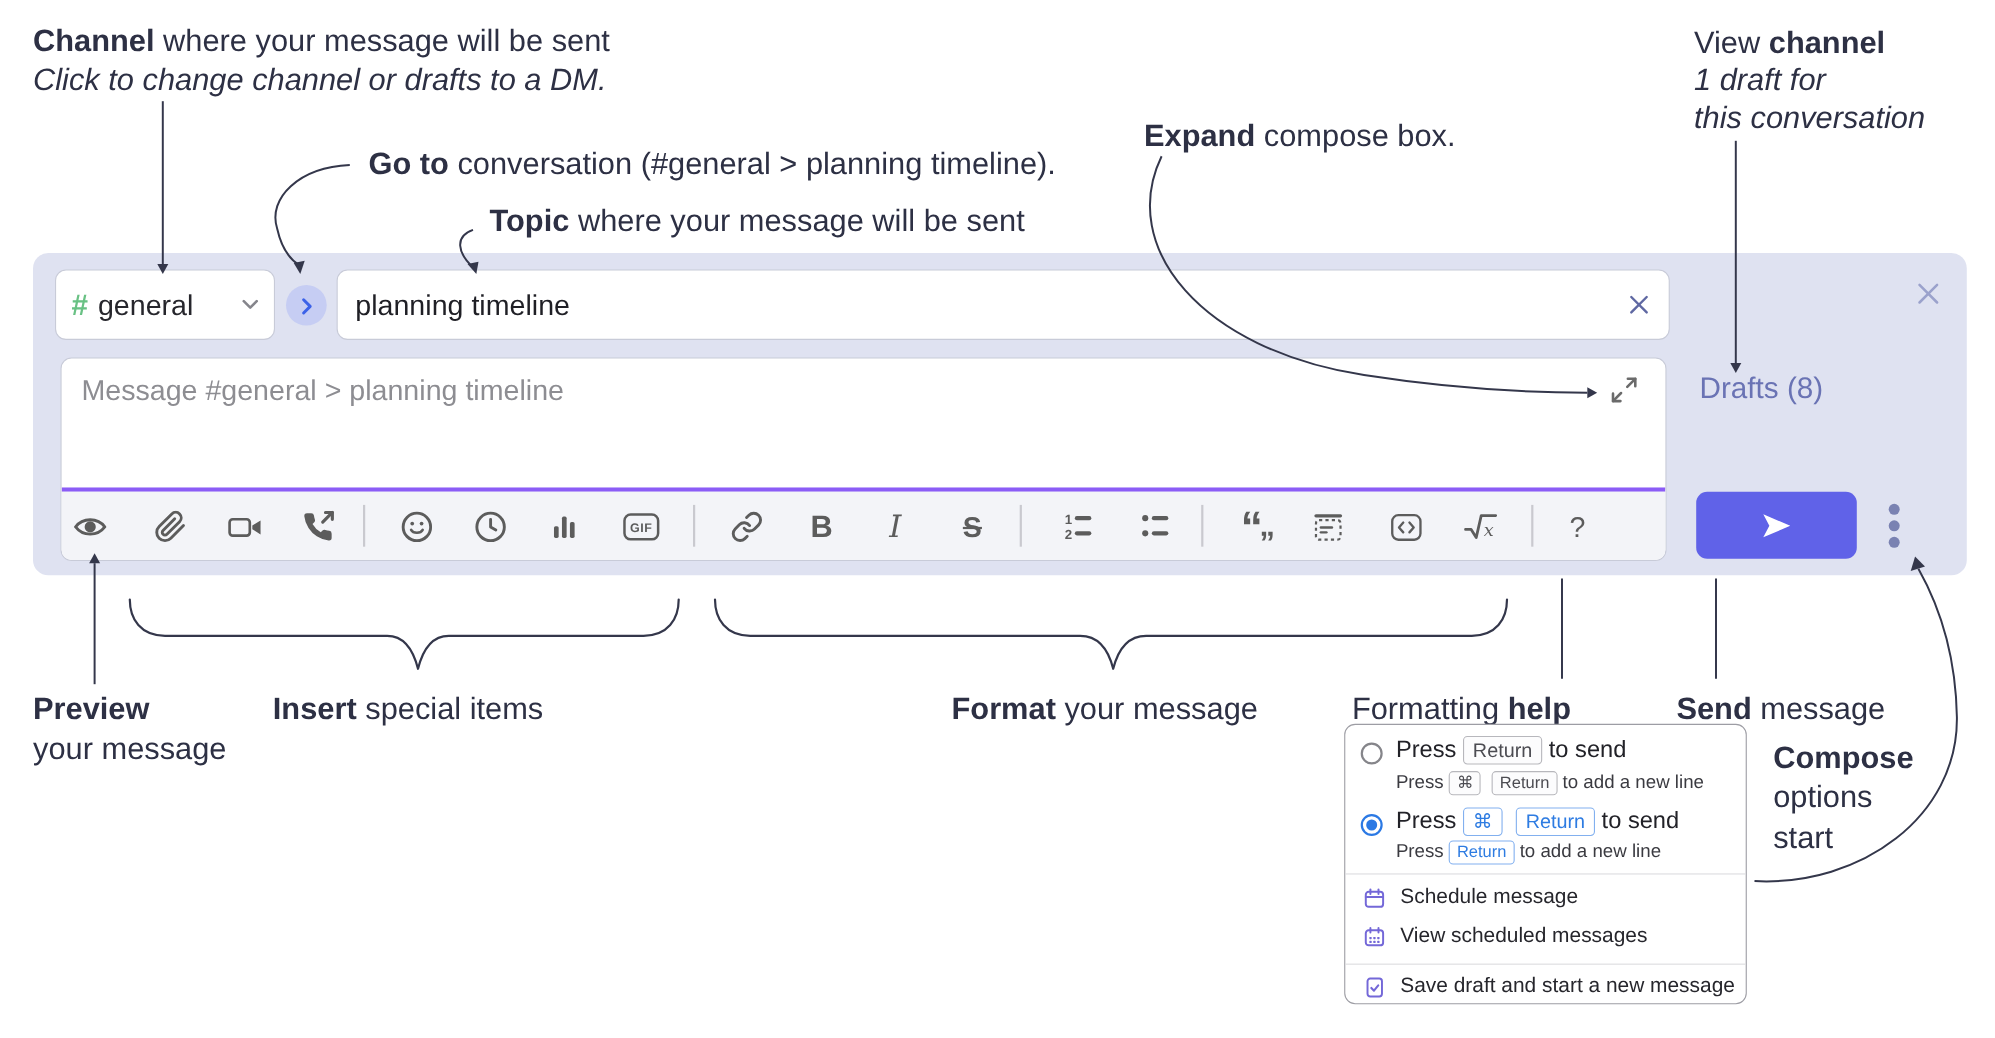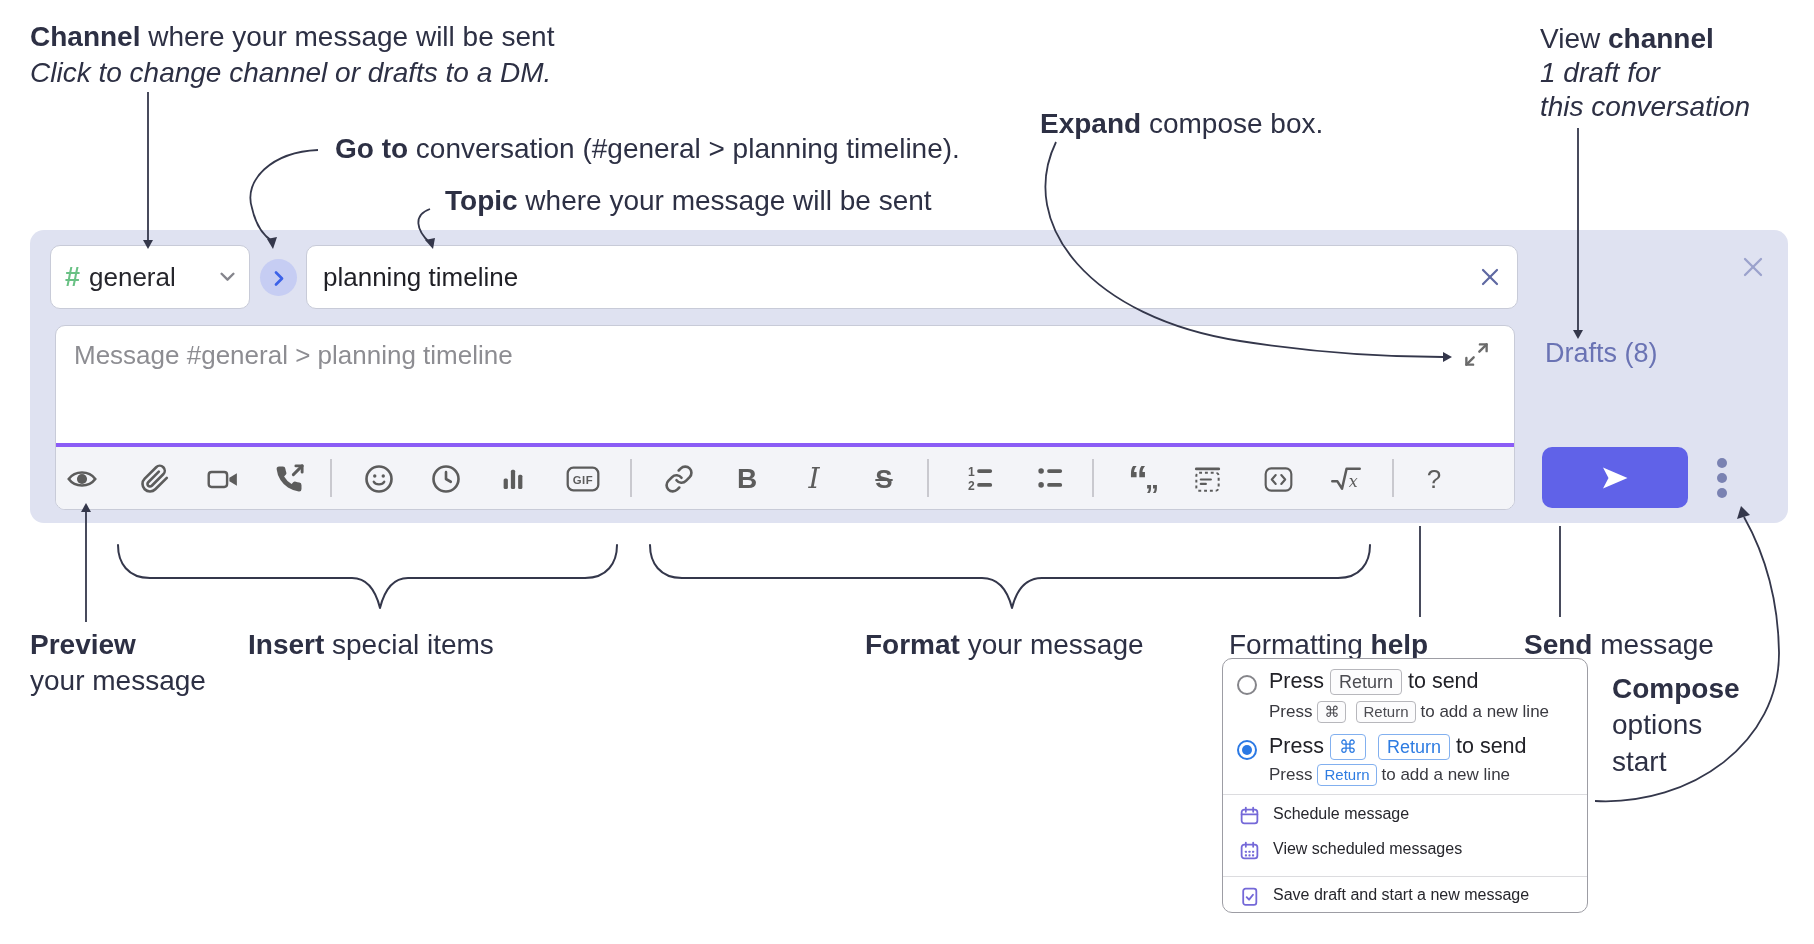--- a/index.html
+++ b/index.html
@@ -46,21 +46,21 @@
   .radio{width:20px;height:20px;border-radius:50%;box-sizing:border-box;border:2px solid #85858a;margin-right:12px;flex:none;background:#fff;}
   .radio.on{border-color:#2b79e4;display:flex;align-items:center;justify-content:center;}
   .radio.on::after{content:"";width:10px;height:10px;border-radius:50%;background:#2b79e4;}
   .ptext{font-size:21.5px;color:#222228;}
   .psub{font-size:17px;color:#3a3a40;}
   .key{display:inline-block;border:1.3px solid #b7b7bc;border-radius:4px;background:#fcfcfd;color:#4c4c52;
        padding:0 8px;font-size:18px;line-height:24px;margin:0 6px;}
   .psub .key{font-size:15px;line-height:20px;padding:0 6px;margin:0 5px;}
   .key.blue{border-color:#82b0ef;color:#2e7ce2;background:#fff;}
   .pdiv{position:absolute;left:0;width:100%;height:1px;background:#dcdcdf;}
-  .pitem{position:absolute;left:16px;display:flex;align-items:flex-start;gap:13px;font-size:16px;color:#26262c;cursor:pointer;white-space:nowrap;}
+  .pitem{position:absolute;left:16px;display:flex;align-items:flex-end;gap:13px;font-size:19px;color:#26262c;cursor:pointer;white-space:nowrap;}
   .arrows{position:absolute;left:0;top:0;pointer-events:none;z-index:6;}
 </style>
 </head>
 <body>
 
 <div class="note" style="left:30px;top:20px">
   <b>Channel</b><span> where your message will be sent</span>
 </div>
 <div class="note italic" style="left:30px;top:56px">Click to change channel or drafts to a DM.</div>
 

